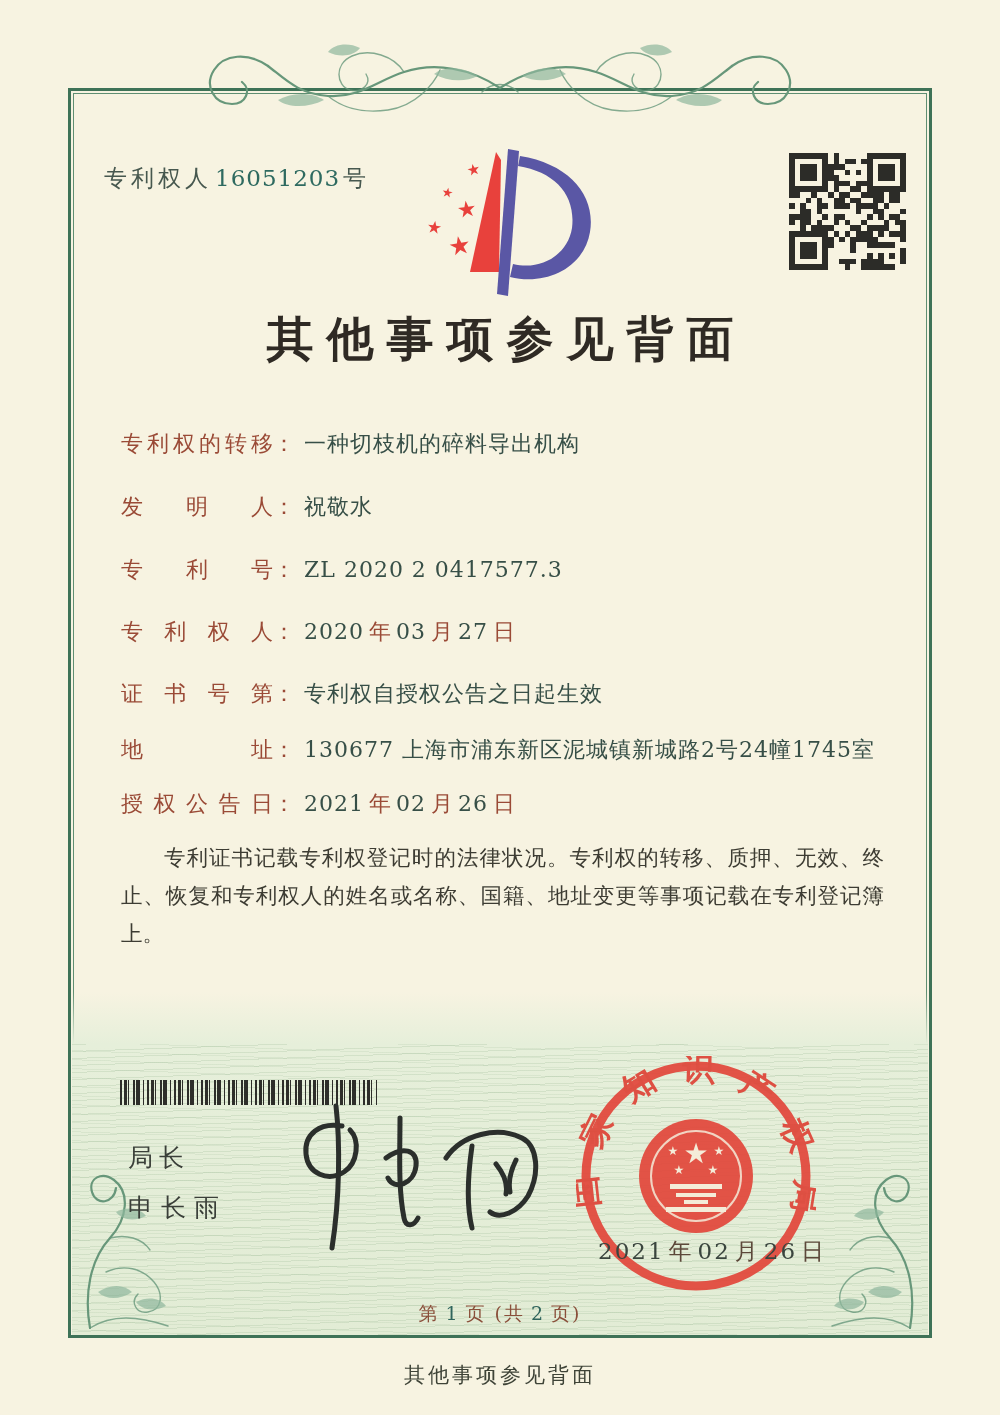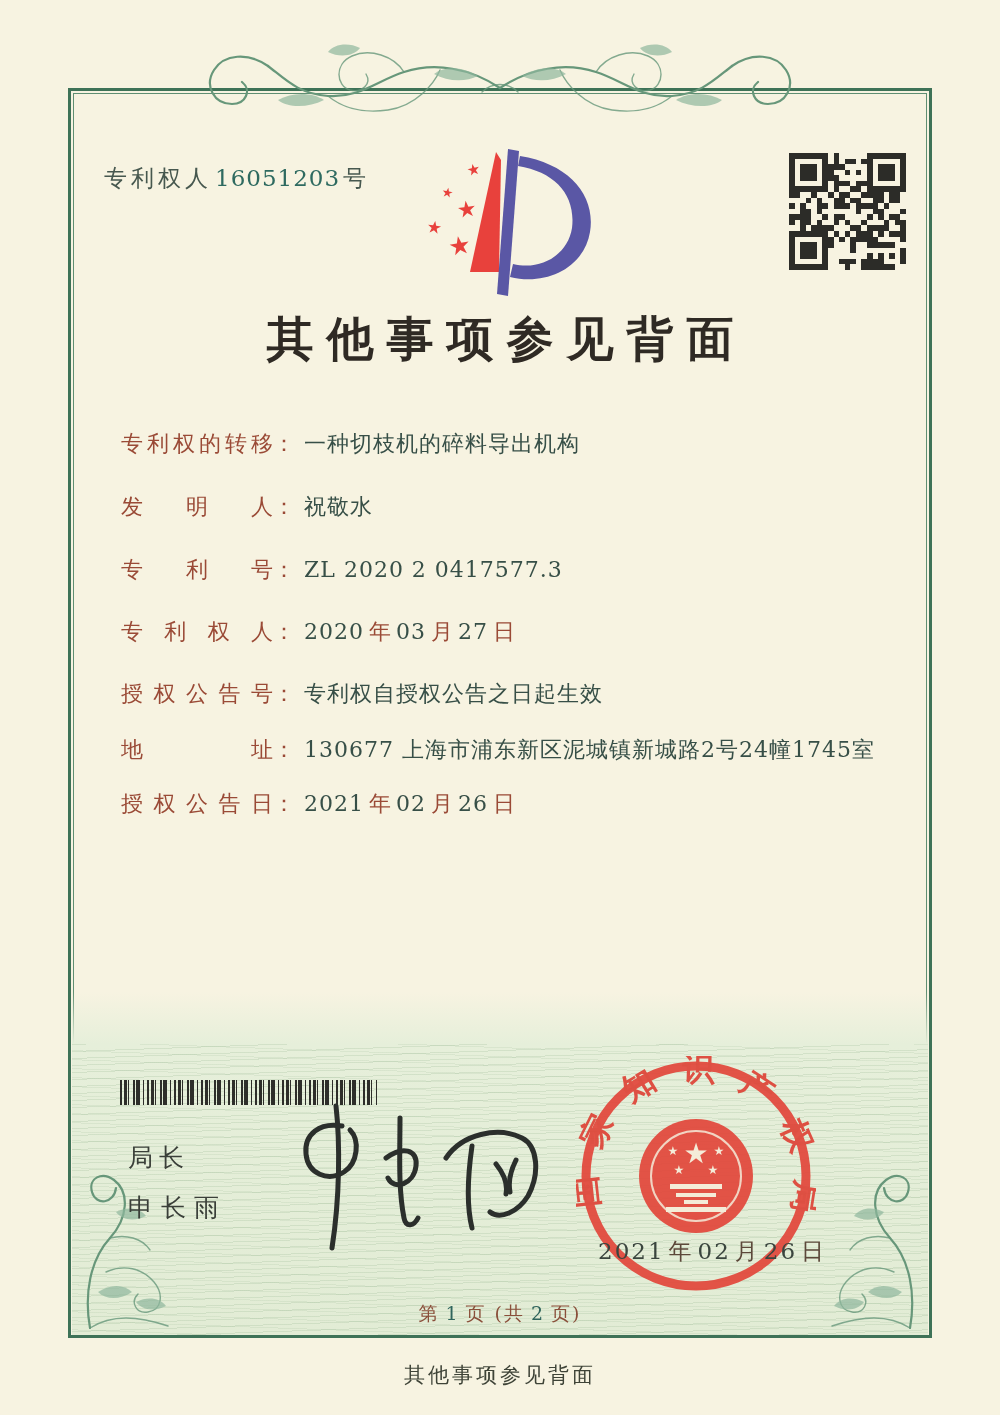--- a/index.html
+++ b/index.html
@@ -608,30 +608,31 @@
 <div class="row row-inv">
   <span class="lbl">发明人</span><span class="colon">：</span><span class="val">祝敬水</span>
 </div>
 <div class="row row-pno">
   <span class="lbl">专利号</span><span class="colon">：</span><span class="val">ZL 2020 2 0417577.3</span>
 </div>
 <div class="row row-fdate">
   <span class="lbl">专利权人</span><span class="colon">：</span><span class="num2">2020</span><span class="u">年</span><span class="num2">03</span><span class="u">月</span><span class="num2">27</span><span class="u">日</span>
 </div>
 <div class="row row-owner">
-  <span class="lbl">授权公告号</span><span class="colon">：</span><span class="val">专利权自授权公告之日起生效</span>
+  <span class="lbl">证书号第</span><span class="colon">：</span><span class="val">专利权自授权公告之日起生效</span>
 </div>
 <div class="row row-addr">
   <span class="lbl">地址</span><span class="colon">：</span><span class="val">130677 上海市浦东新区泥城镇新城路2号24幢1745室</span>
 </div>
 <div class="row row-grant">
   <span class="lbl">授权公告日</span><span class="colon">：</span><span class="num2">2021</span><span class="u">年</span><span class="num2">02</span><span class="u">月</span><span class="num2">26</span><span class="u">日</span>
 </div>
 
 <div class="paras">
+  <p>专利证书记载专利权登记时的法律状况。专利权的转移、质押、无效、终止、恢复和专利权人的姓名或名称、国籍、地址变更等事项记载在专利登记簿上。</p>
 </div>
 
 <div class="barcode"></div>
 
 <div class="director-title">局长</div>
 <div class="director-name">申长雨</div>
 
 <svg class="signature" viewBox="0 0 310 165">
   <g fill="none" stroke="#2b2f2c" stroke-width="5" stroke-linecap="round">
     <path d="M84,34 C62,30 46,42 48,62 C50,82 70,90 86,80 C100,71 102,48 92,38"></path>

